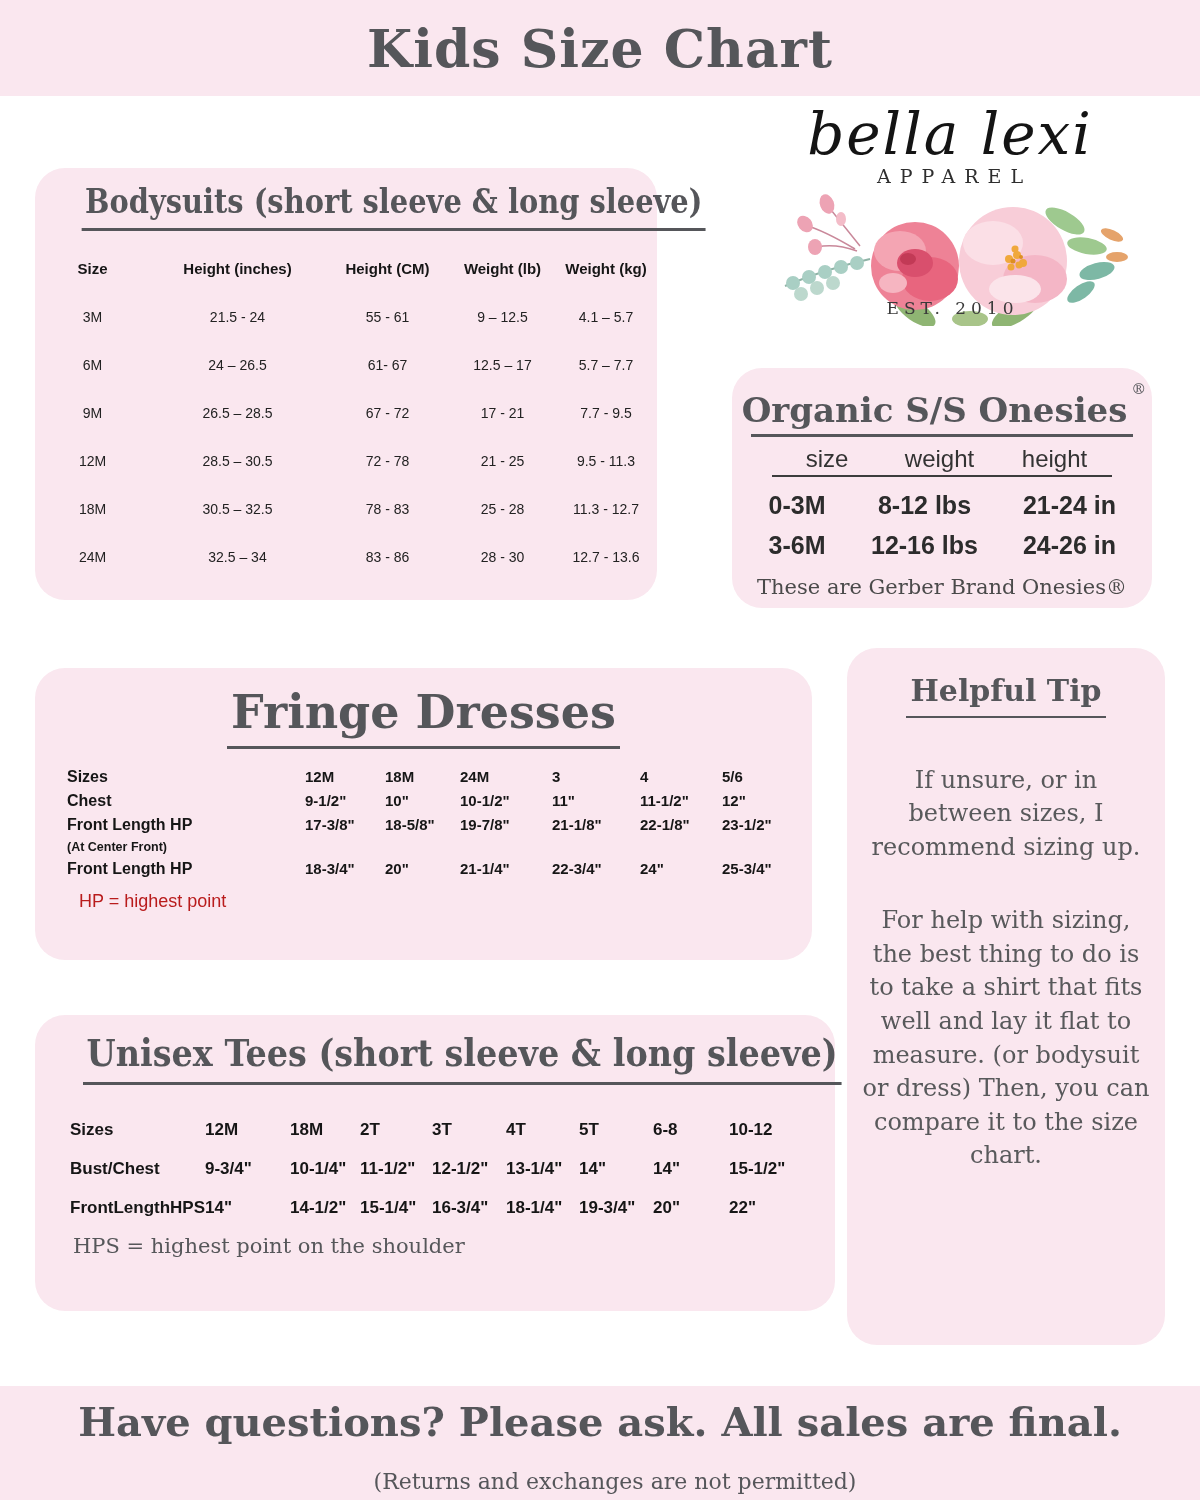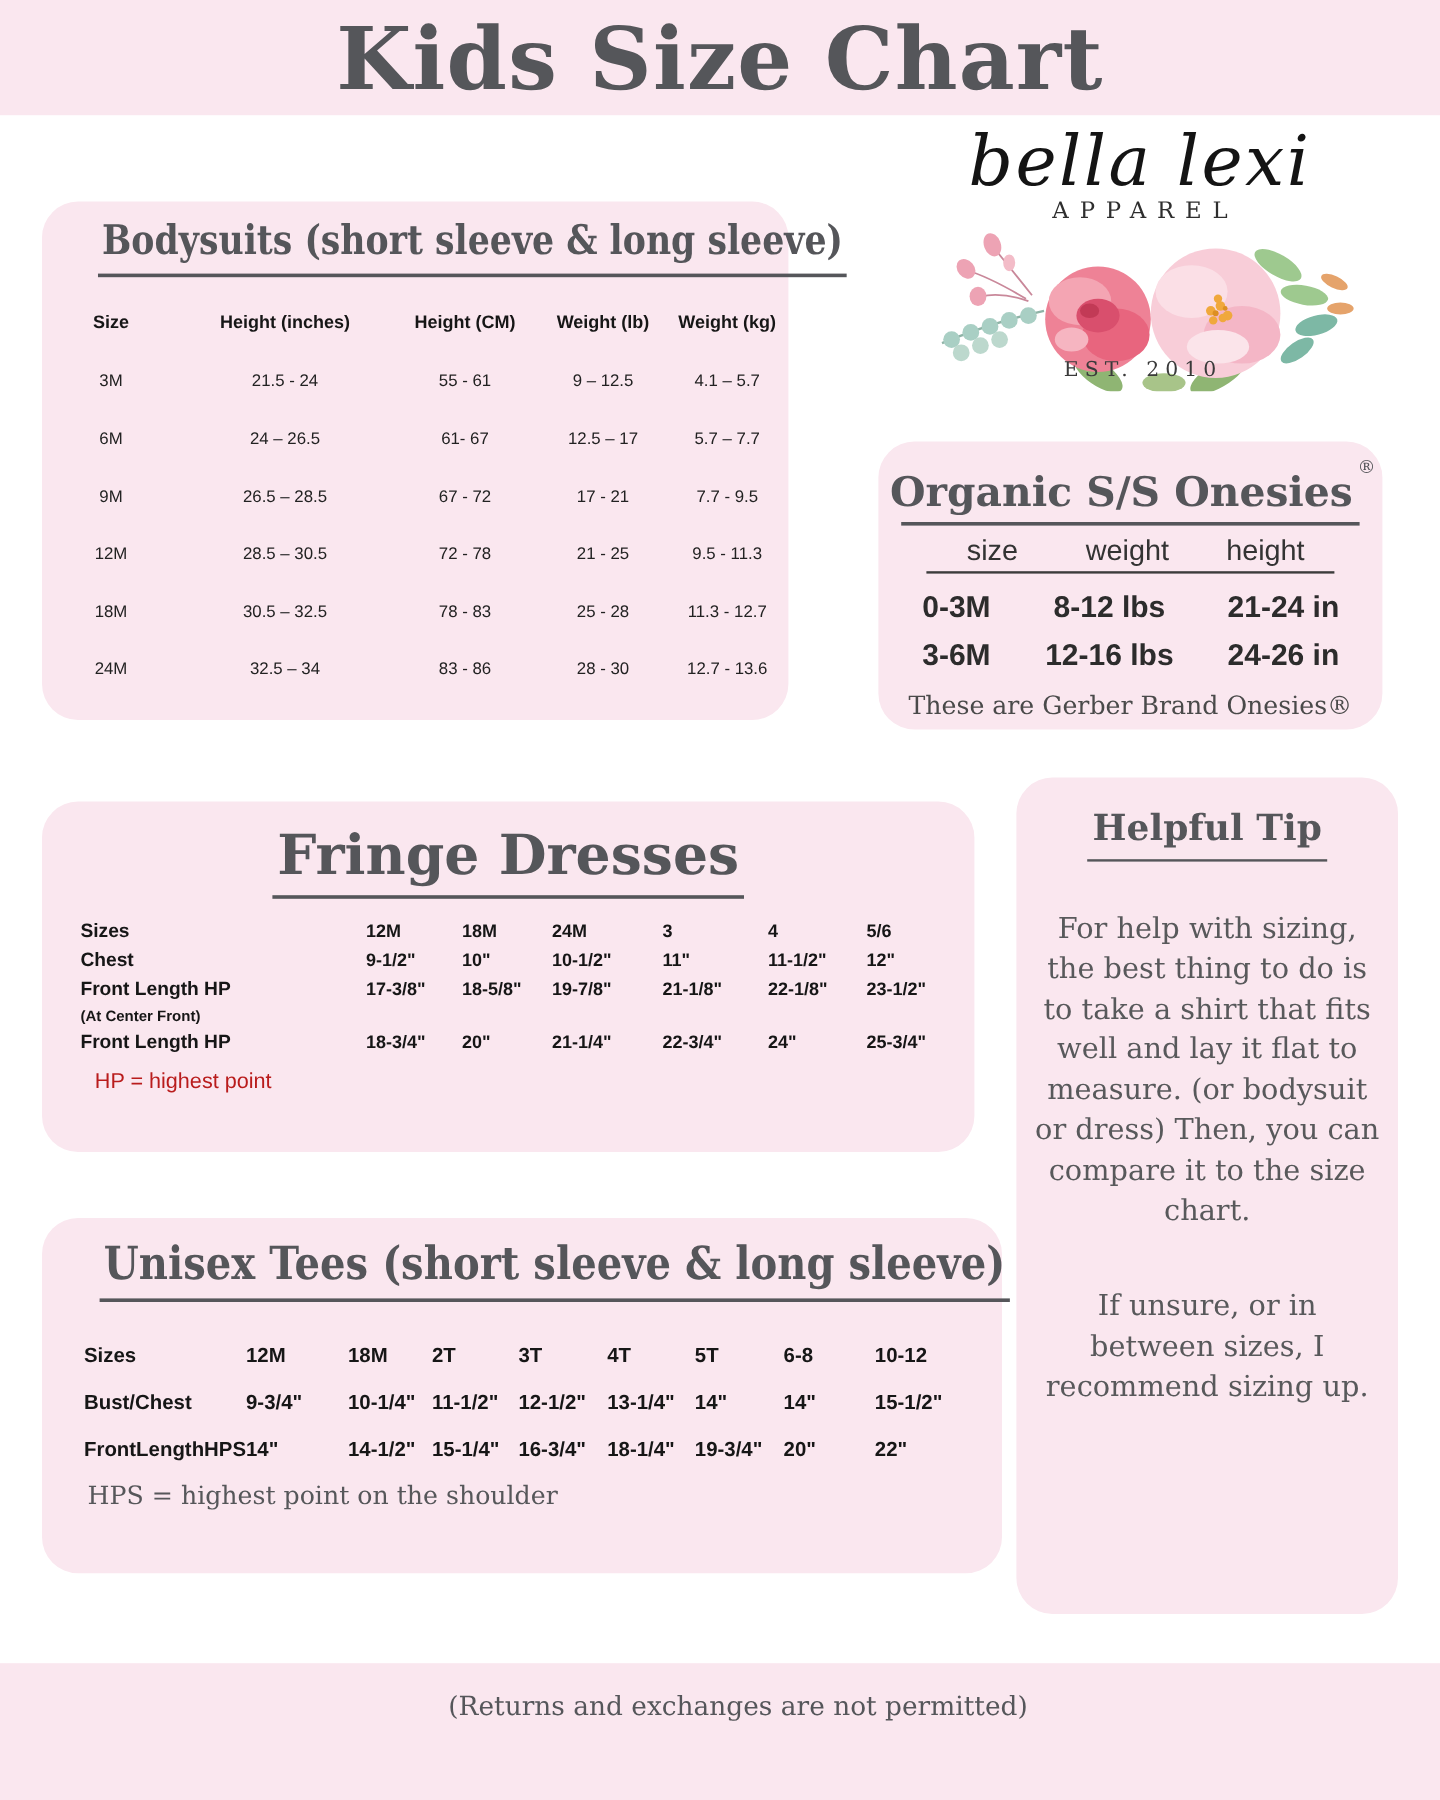--- a/index.html
+++ b/index.html
@@ -3,21 +3,21 @@
 <meta charset="utf-8">
 <style>
   html,body{margin:0;padding:0;}
   body{
     width:1200px;height:1500px;position:relative;background:#ffffff;
     font-family:"Liberation Sans",sans-serif;color:#1f1f1f;overflow:hidden;
   }
   .banner{position:absolute;left:0;width:1200px;background:#fae7ef;}
   .banner.top{top:0;height:96px;display:flex;align-items:center;justify-content:center;}
   .page-title{
-    font-family:"DejaVu Serif",serif;font-weight:bold;font-size:72px;
+    font-family:"DejaVu Serif",serif;font-weight:bold;font-size:52px;
     color:#55565a;margin:0;letter-spacing:1px;
   }
   .banner.bottom{top:1386px;height:114px;text-align:center;}
   .footer-line1{font-family:"DejaVu Serif",serif;font-weight:bold;font-size:40px;color:#55565a;margin-top:12px;}
   .footer-line2{font-family:"DejaVu Serif",serif;font-size:22px;color:#55565a;margin-top:24px;padding-left:30px;}
 
   .panel{position:absolute;background:#fae7ef;border-radius:30px;box-sizing:border-box;}
   .panel-bodysuits{left:35px;top:168px;width:622px;height:432px;}
   .panel-onesies{left:732px;top:368px;width:420px;height:240px;}
   .panel-fringe{left:35px;top:668px;width:777px;height:292px;}
@@ -278,22 +278,22 @@
       <div class="fr-v">24"</div>
       <div class="fr-v">25-3/4"</div>
     </div>
     <div class="fr-note">HP = highest point</div>
   </section>
 
   <section class="panel panel-tip">
     <div class="title-wrap">
       <h2 class="panel-title">Helpful Tip</h2>
     </div>
+    <p class="tip-p second">If unsure, or in between sizes, I recommend sizing up.</p>
     <p class="tip-p first">For help with sizing, the best thing to do is to take a shirt that fits well and lay it flat to measure. (or bodysuit or dress) Then, you can compare it to the size chart.</p>
-    <p class="tip-p second">If unsure, or in between sizes, I recommend sizing up.</p>
   </section>
 
   <section class="panel panel-tees">
     <div class="title-wrap">
       <h2 class="panel-title">Unisex Tees (short sleeve &amp; long sleeve)</h2>
     </div>
     <div class="te-grid">
       <div class="te-label">Sizes</div>
       <div class="te-v">12M</div>
       <div class="te-v">18M</div>
@@ -321,16 +321,17 @@
       <div class="te-v">16-3/4"</div>
       <div class="te-v">18-1/4"</div>
       <div class="te-v">19-3/4"</div>
       <div class="te-v">20"</div>
       <div class="te-v">22"</div>
     </div>
     <div class="te-note">HPS = highest point on the shoulder</div>
   </section>
 
   <footer class="banner bottom">
+    <div class="footer-line1">Have questions? Please ask. All sales are final.</div>
     <div class="footer-line2">(Returns and exchanges are not permitted)</div>
   </footer>
 
 </div>
 
 </body></html>

